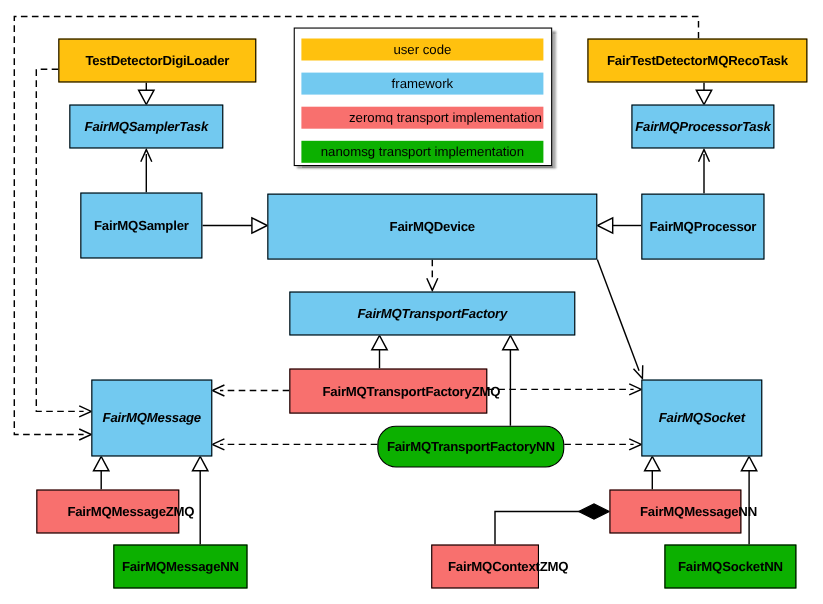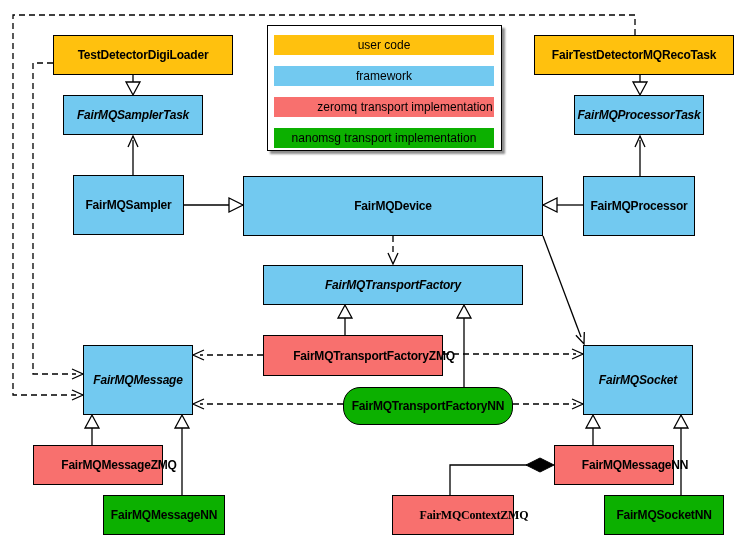--- a/index.html
+++ b/index.html
@@ -160,17 +160,17 @@
   <div class="node c-fw abstract" style="left:83px;top:345px;width:110px;height:70px;">FairMQMessage</div>
 
   <div class="node c-fw abstract" style="left:583px;top:345px;width:110px;height:70px;">FairMQSocket</div>
 
   <div class="node c-zmq" style="left:33px;top:445px;width:130px;height:40px;">FairMQMessageZMQ</div>
 
   <div class="node c-nn" style="left:103px;top:495px;width:122px;height:40px;">FairMQMessageNN</div>
 
   <div class="node c-zmq" style="left:554px;top:445px;width:120px;height:40px;">FairMQMessageNN</div>
 
-  <div class="node c-zmq" style="left:392px;top:495px;width:122px;height:40px;font-family:Liberation Serif, serif;">FairMQContextZMQ</div>
+  <div class="node c-zmq" style="left:392px;top:495px;width:98px;height:40px;">FairMQContextZMQ</div>
 
   <div class="node c-nn" style="left:604px;top:495px;width:120px;height:40px;">FairMQSocketNN</div>
 
 </div>
 
 </body></html>

